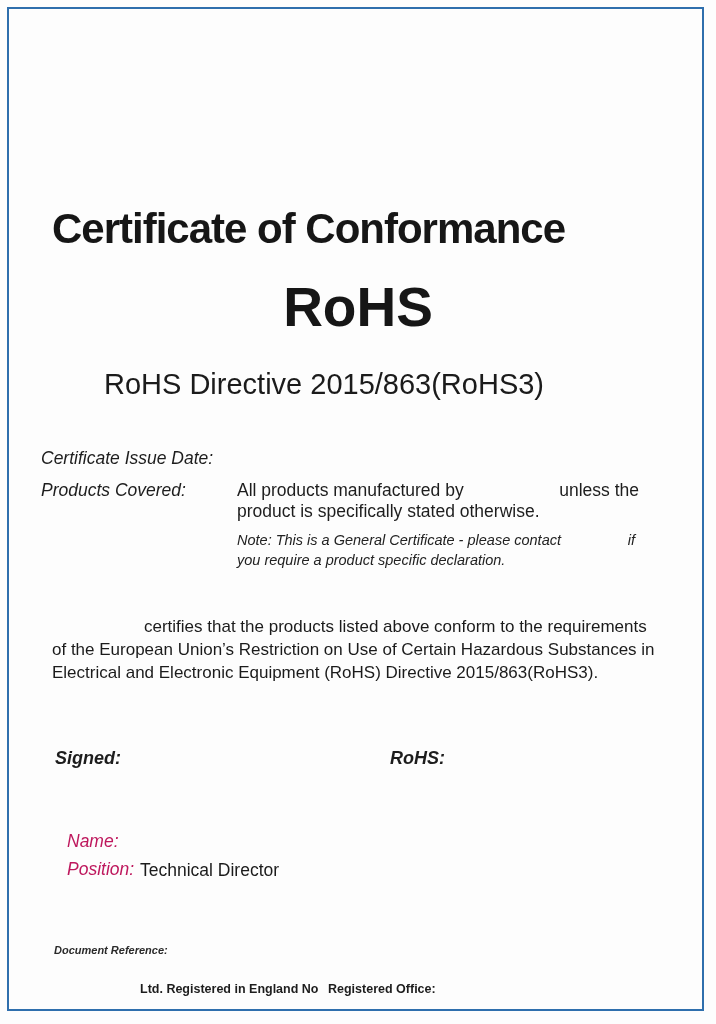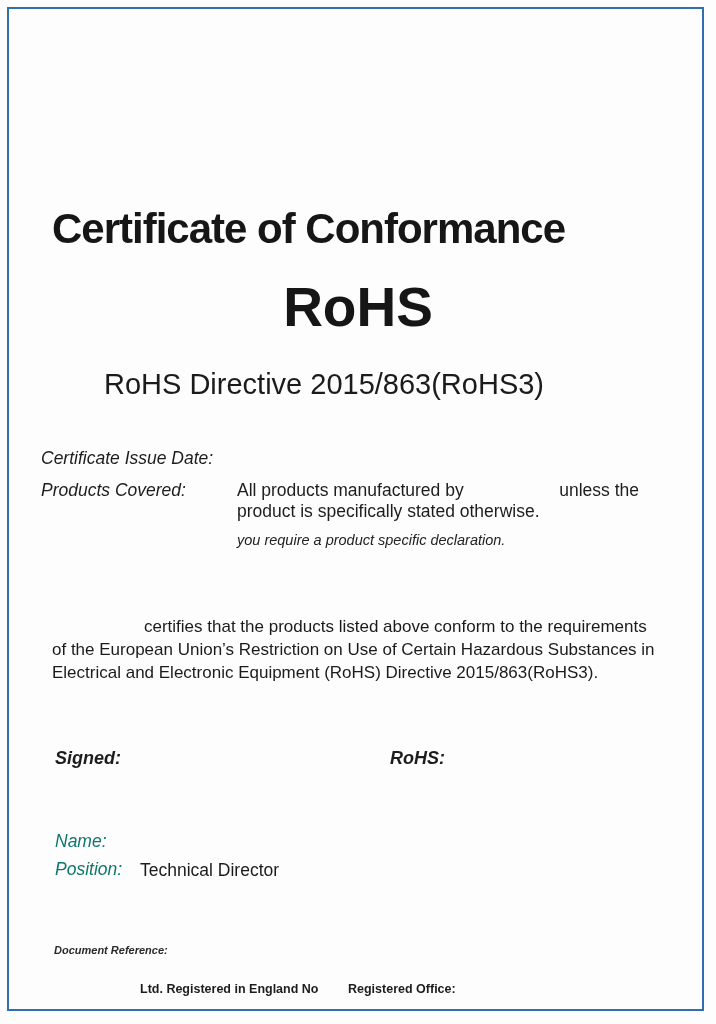--- a/index.html
+++ b/index.html
@@ -107,24 +107,24 @@
     position: absolute;
     font-size: 18px;
     font-style: italic;
     font-weight: bold;
     color: #1d1d1d;
   }
   .signed { left: 55px;  top: 748px; }
   .dateL  { left: 390px; top: 748px; }
   .nm-label {
     position: absolute;
-    left: 55px;
+    left: 67px;
     font-size: 17.5px;
     font-style: italic;
-    color: #0f766e;
+    color: #be185d;
   }
   .name-l     { top: 831px; }
   .position-l { top: 859px; }
   .position-v {
     position: absolute;
     left: 140px;
     top: 860px;
     font-size: 17.5px;
     color: #1b1b1b;
   }
@@ -138,21 +138,21 @@
     color: #2a2a2a;
   }
   .reg {
     position: absolute;
     top: 982px;
     font-size: 12.5px;
     font-weight: bold;
     color: #1d1d1d;
   }
   .reg-left  { left: 140px; }
-  .reg-right { left: 348px; }
+  .reg-right { left: 328px; }
 </style>
 </head>
 <body>
 
 <div class="page">
   <div class="frame"></div>
 
   <div class="title">Certificate of Conformance</div>
   <div class="rohs">RoHS</div>
   <div class="directive">RoHS Directive 2015/863(RoHS3)</div>
@@ -162,20 +162,24 @@
   <div class="field-label pc-label">Products Covered:</div>
   <div class="pc-value">
     <div class="split-row">
       <span>All products manufactured by</span>
       <span>unless the</span>
     </div>
     <div>product is specifically stated otherwise.</div>
   </div>
 
   <div class="note">
+    <div class="split-row">
+      <span>Note: This is a General Certificate - please contact</span>
+      <span>if</span>
+    </div>
     <div>you require a product specific declaration.</div>
   </div>
 
   <p class="statement">certifies that the products listed above conform to the requirements of the European Union’s Restriction on Use of Certain Hazardous Substances in Electrical and Electronic Equipment (RoHS) Directive 2015/863(RoHS3).</p>
 
   <div class="sig-label signed">Signed:</div>
   <div class="sig-label dateL">RoHS:</div>
 
   <div class="nm-label name-l">Name:</div>
   <div class="nm-label position-l">Position:</div>

